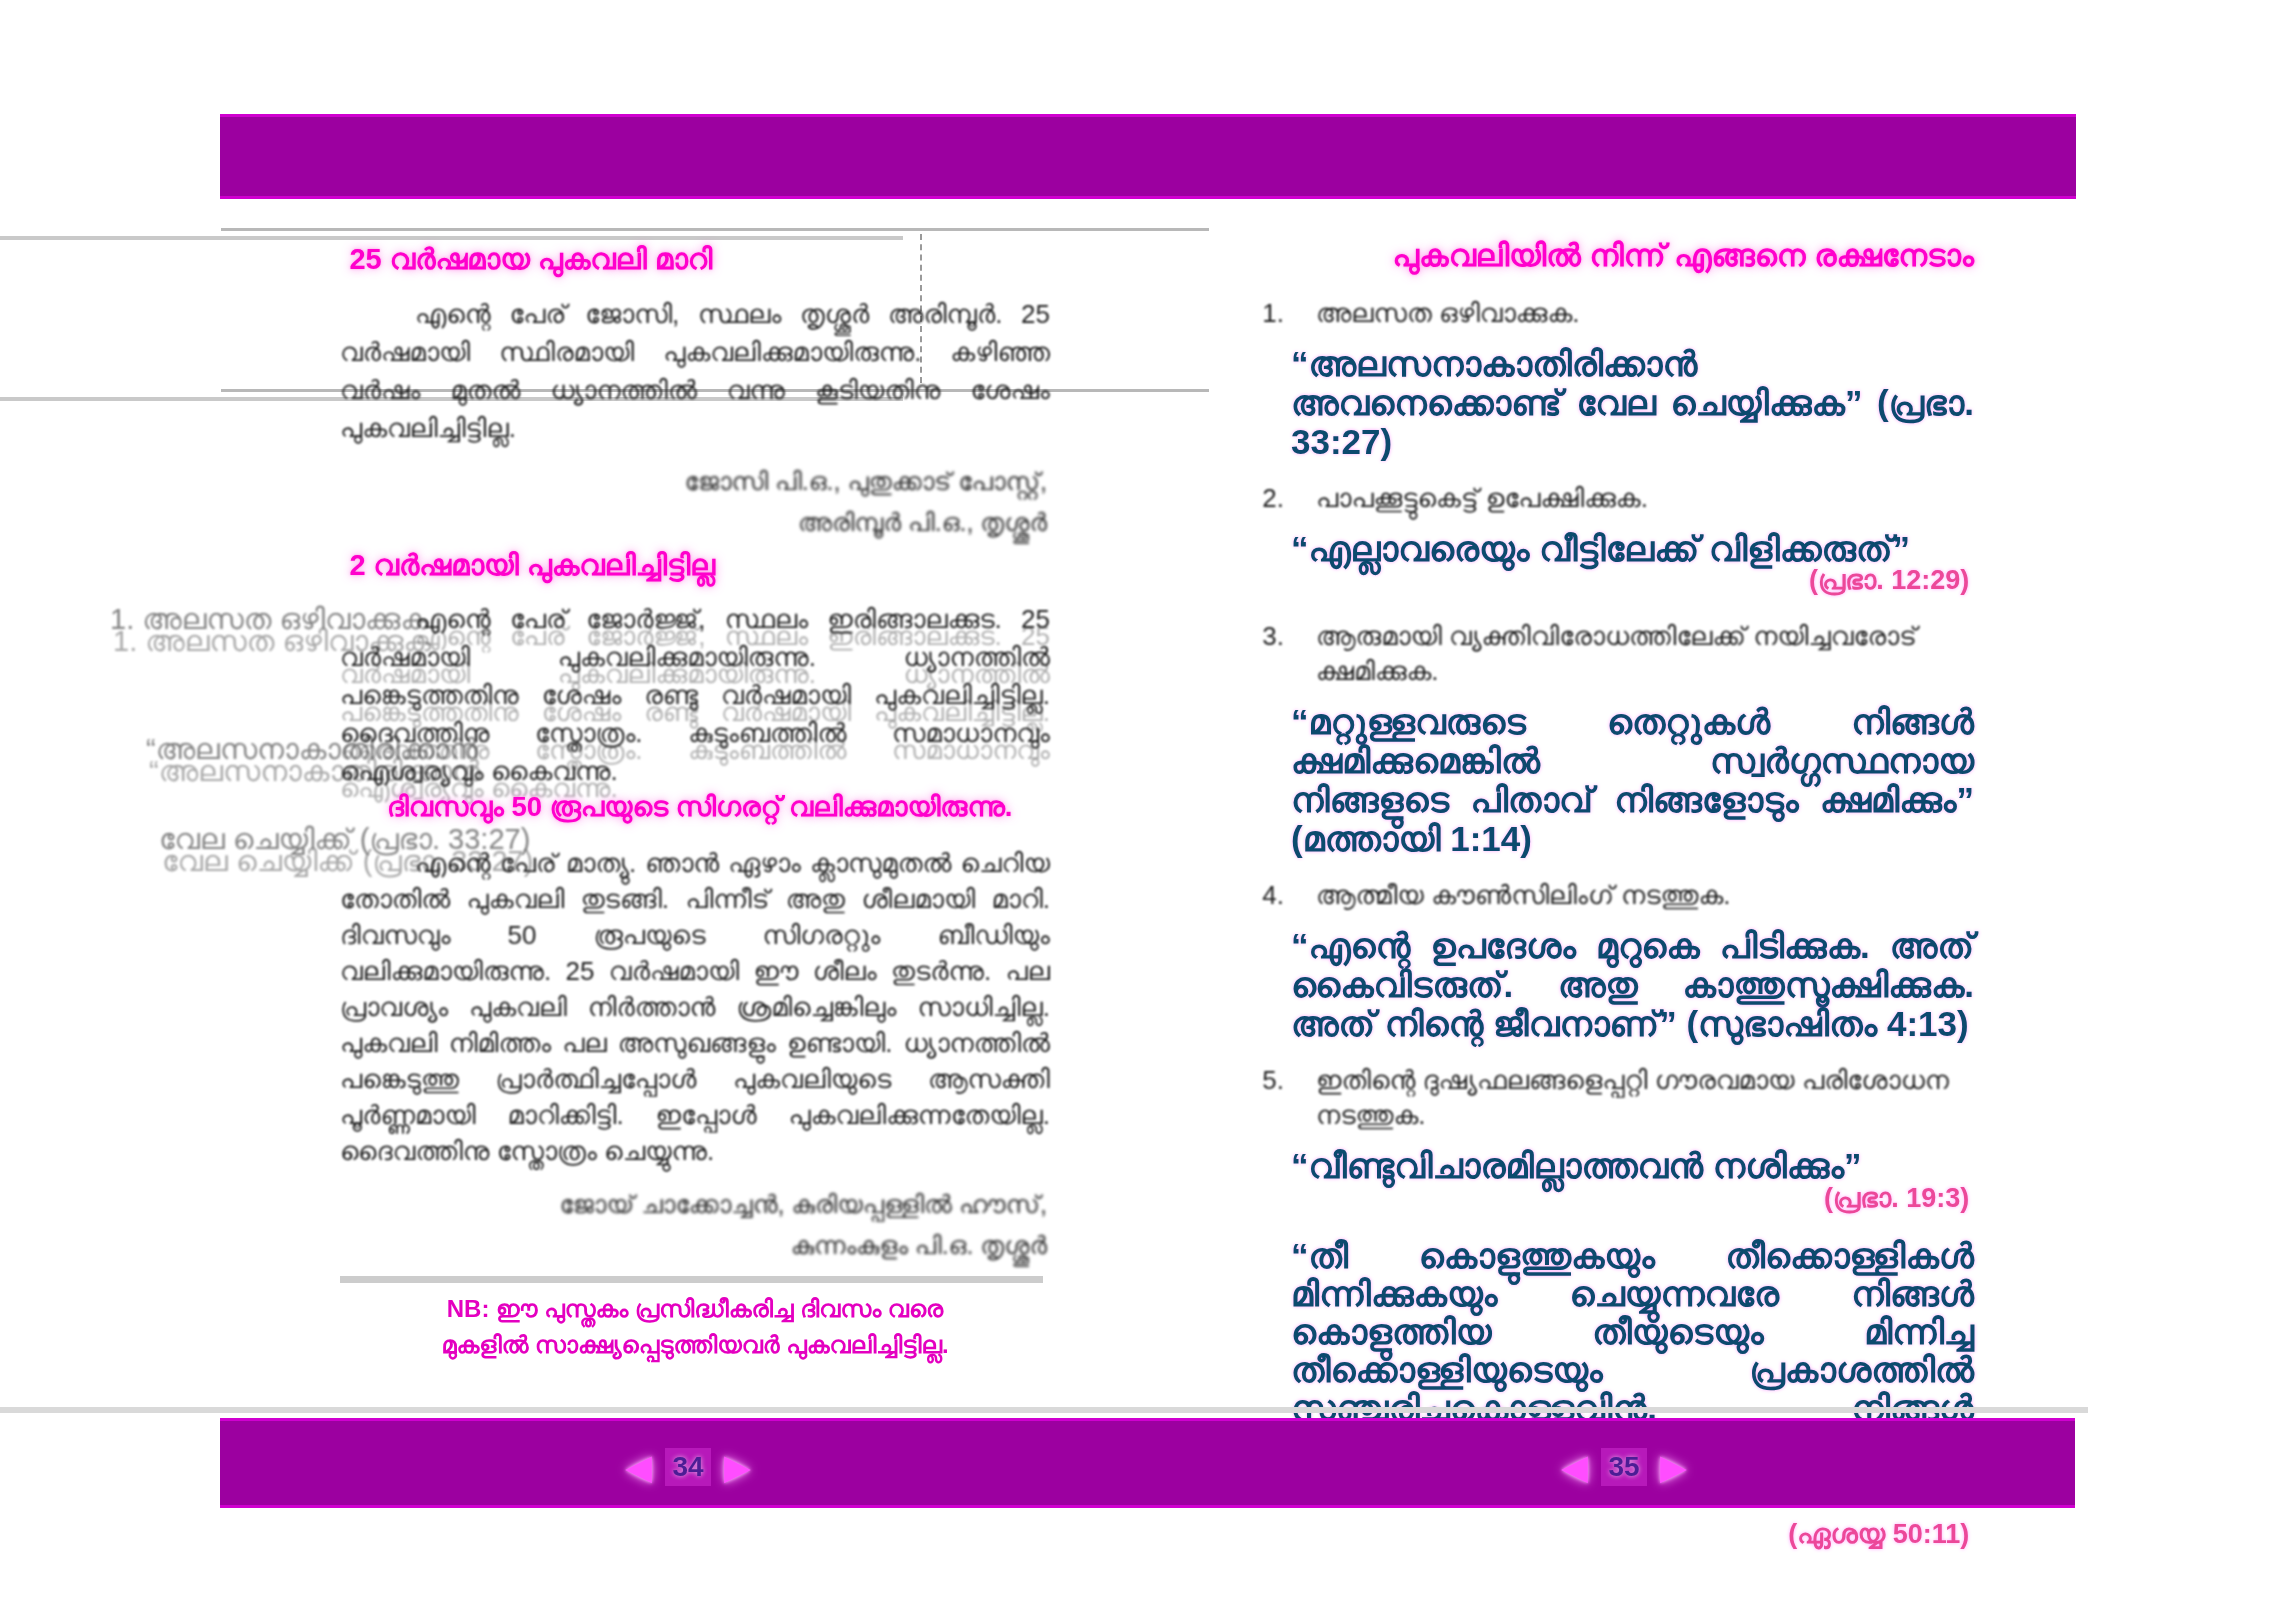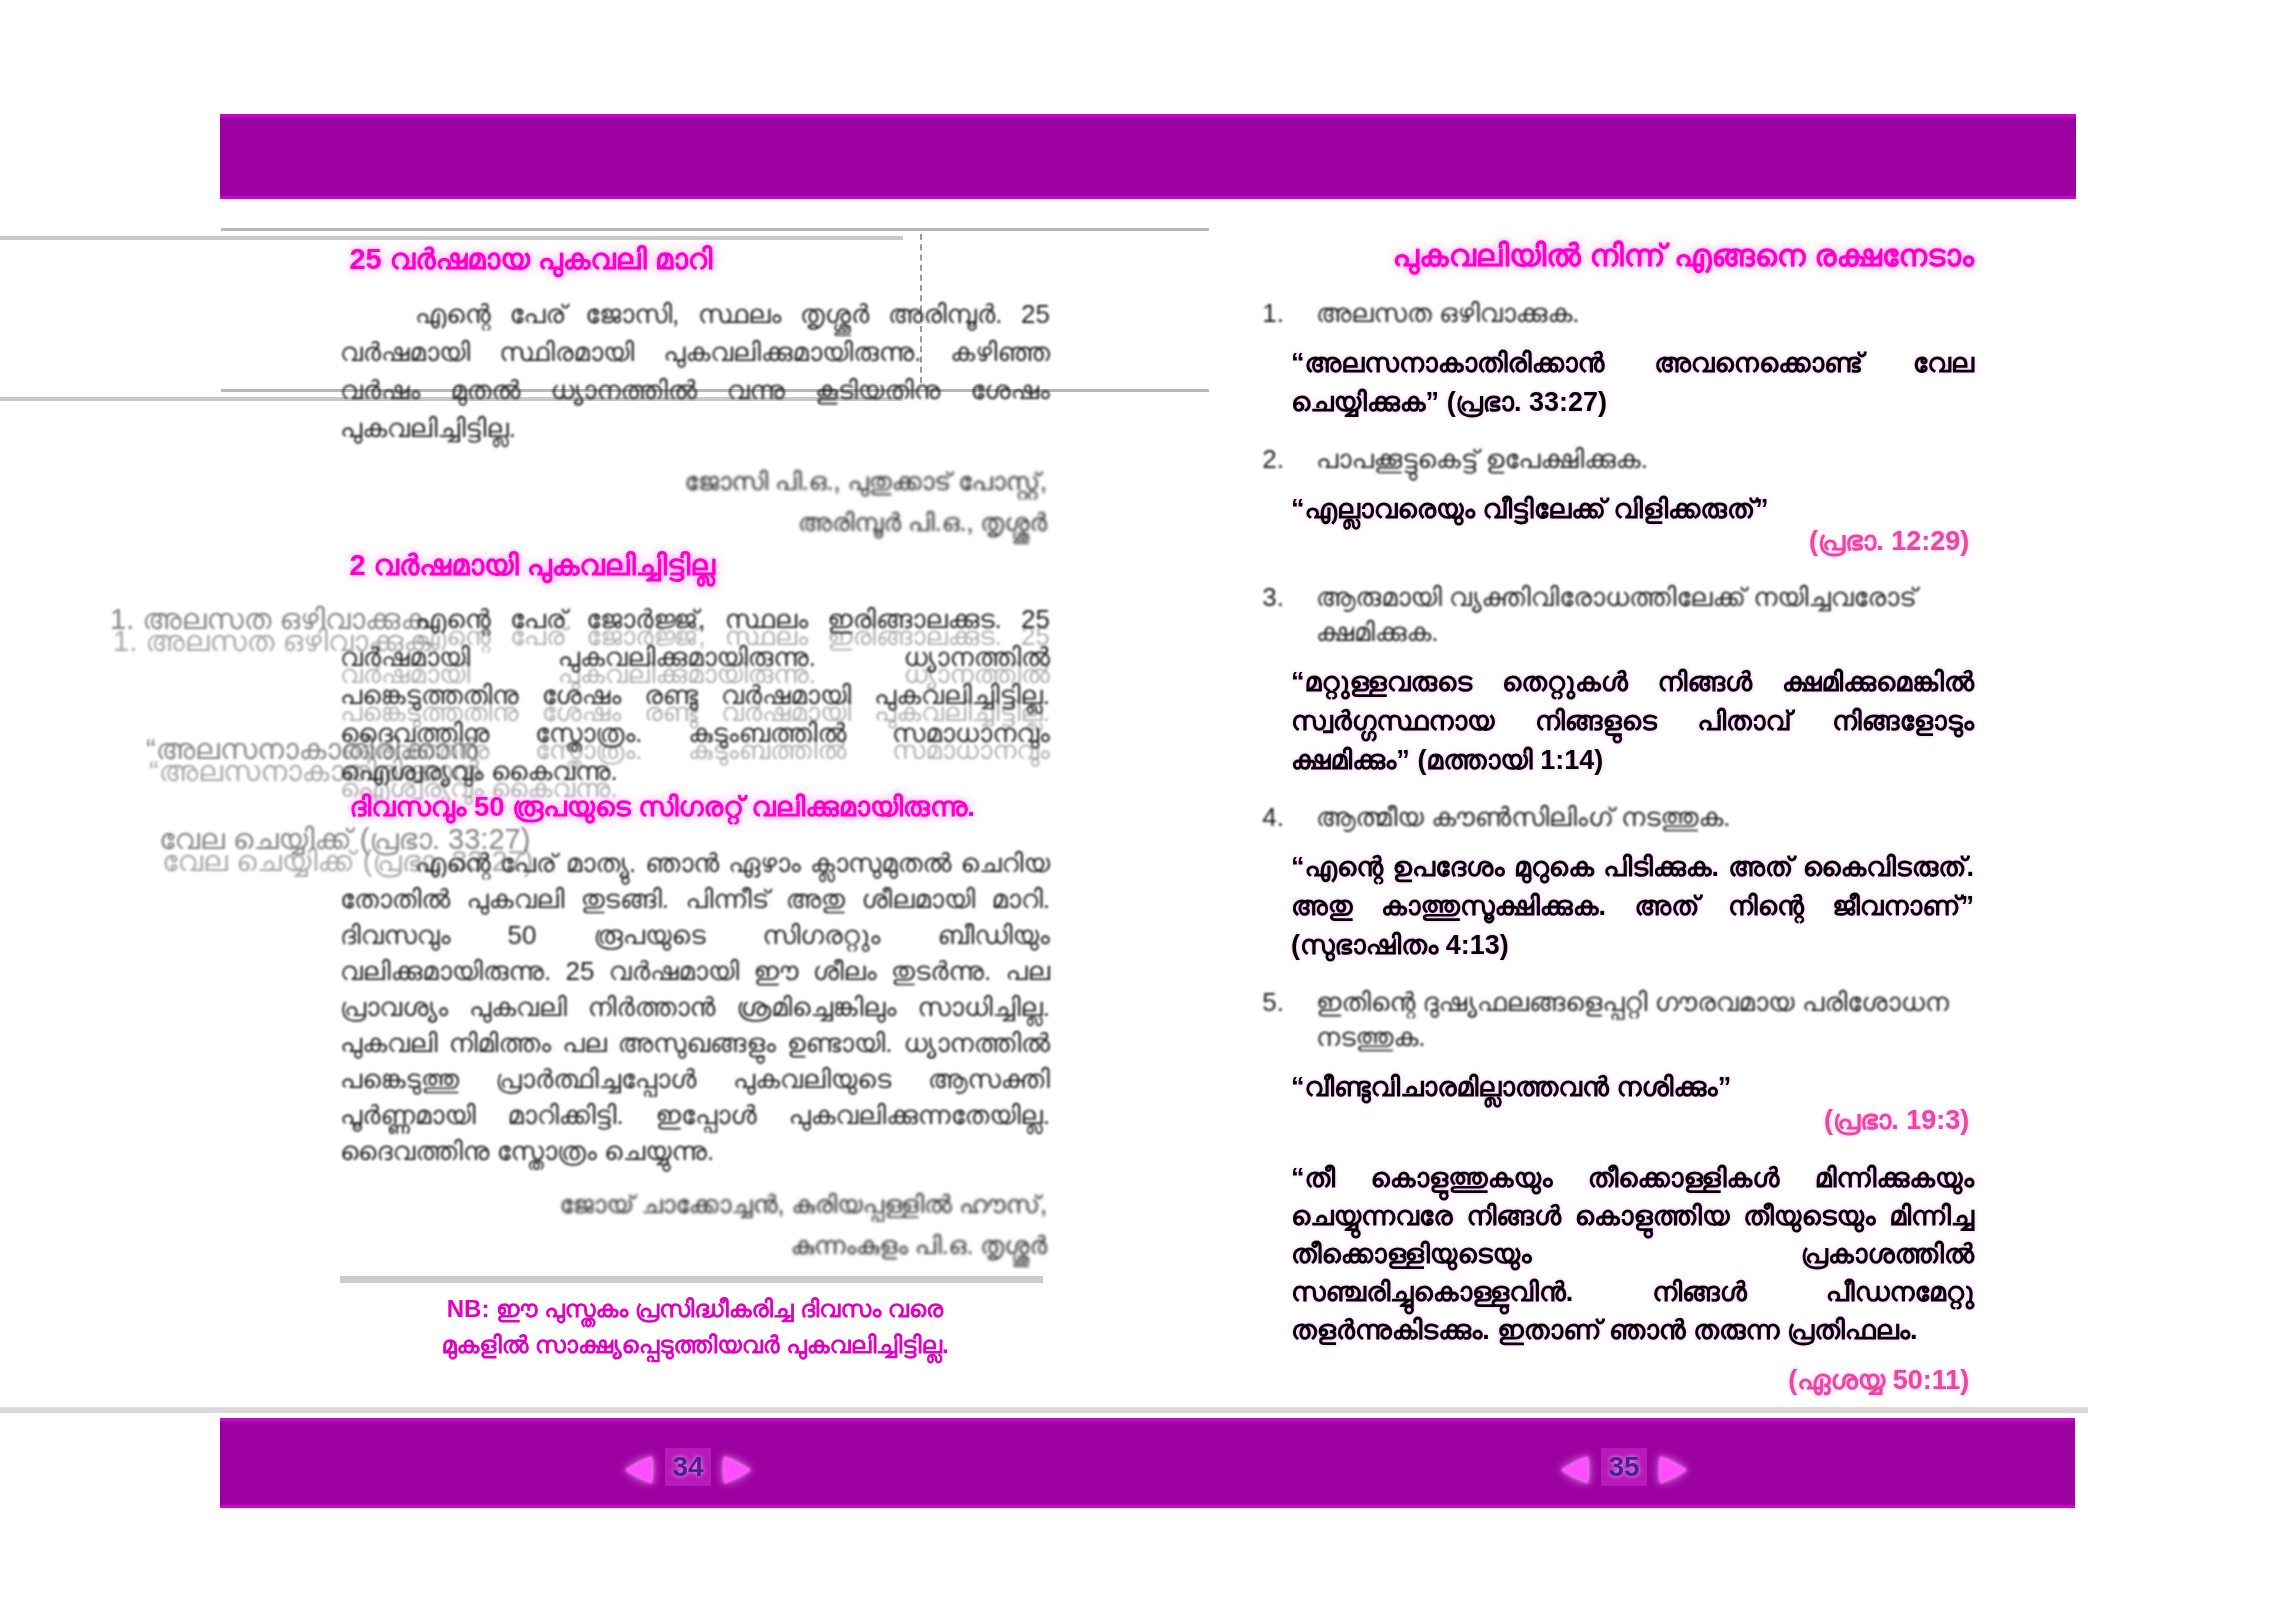--- a/index.html
+++ b/index.html
@@ -37,39 +37,39 @@
   .indent{text-indent:75px;}
   .para1{margin-bottom:14px;}
   .para2{margin-bottom:1.6px;}
   .para3{line-height:36px;margin-bottom:15.7px;}
   .sig{
     text-align:right;font-size:25px;line-height:41px;color:#2a2a2a;
     filter:blur(1.5px);padding-right:3.1px;margin-bottom:6.3px;
   }
   .sig1{margin-bottom:6.3px;}
   .sig2{margin-bottom:9.4px;}
-  .h3-wrap{position:relative;margin:0 0 20.4px 9.4px;height:33px;}
+  .h3-wrap{position:relative;margin:0 0 20.4px 9.4px;height:33px;text-align:center;}
   .h3-wrap .h-pink{position:relative;z-index:1;font-size:27.5px;}
   .rule{height:3.1px;background:#999;border-bottom:7px solid #ccc;width:703px;margin-bottom:7.9px;}
   .nb{
     text-align:center;font-size:24px;line-height:36px;font-weight:bold;
     color:#e400c0;filter:blur(0.5px);
   }
   
   .ghost{position:absolute;font-size:29px;font-weight:normal;white-space:nowrap;z-index:0;}
   .ghost span{display:block;color:#6e6e6e;opacity:.85;filter:blur(0.9px);}
   .ghost span.c2{position:absolute;left:3.1px;top:22px;opacity:.6;}
   
   .r-col{position:absolute;left:1256px;top:238px;width:718px;}
   .r-heading{font-size:31px;line-height:36px;margin:0 0 22px 7.9px;text-align:right;}
   .item{position:relative;padding-left:60px;font-size:26px;line-height:35px;margin-bottom:12.6px;}
   .item .num{position:absolute;left:6.3px;top:0;}
   .quote-block{
-    padding-left:35px;font-size:27px;line-height:39px;margin-bottom:20.4px;
-    color:#000000;font-weight:bold;text-align:justify;
+    padding-left:35px;font-size:35px;line-height:39px;margin-bottom:20.4px;
+    color:#0c4a6e;font-weight:bold;text-align:justify;
     text-shadow:0 0 3.9px rgba(255,0,255,.35);filter:blur(0.5px);
   }
   .q6{line-height:38px;margin-bottom:9.4px;}
   .ref-line{
     text-align:right;font-size:27px;line-height:39px;margin:-11px 4.7px 19px 0;
     color:#ec4899;font-weight:bold;text-shadow:0 0 3.9px rgba(255,0,255,.35);filter:blur(0.5px);
   }
   .ref-final{margin-top:12.6px;}
   
   .marker{position:absolute;top:1443px;height:47px;display:flex;align-items:center;gap:12.6px;}

